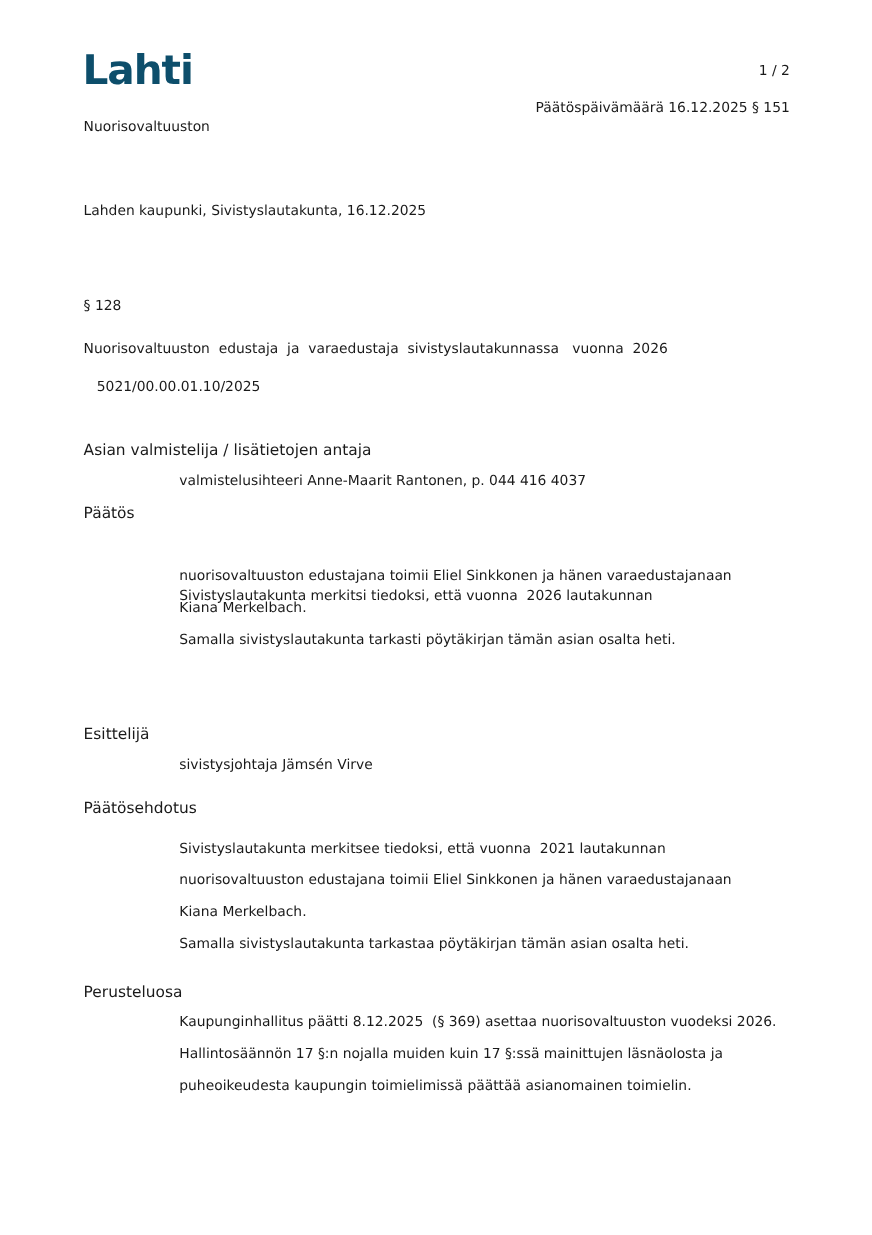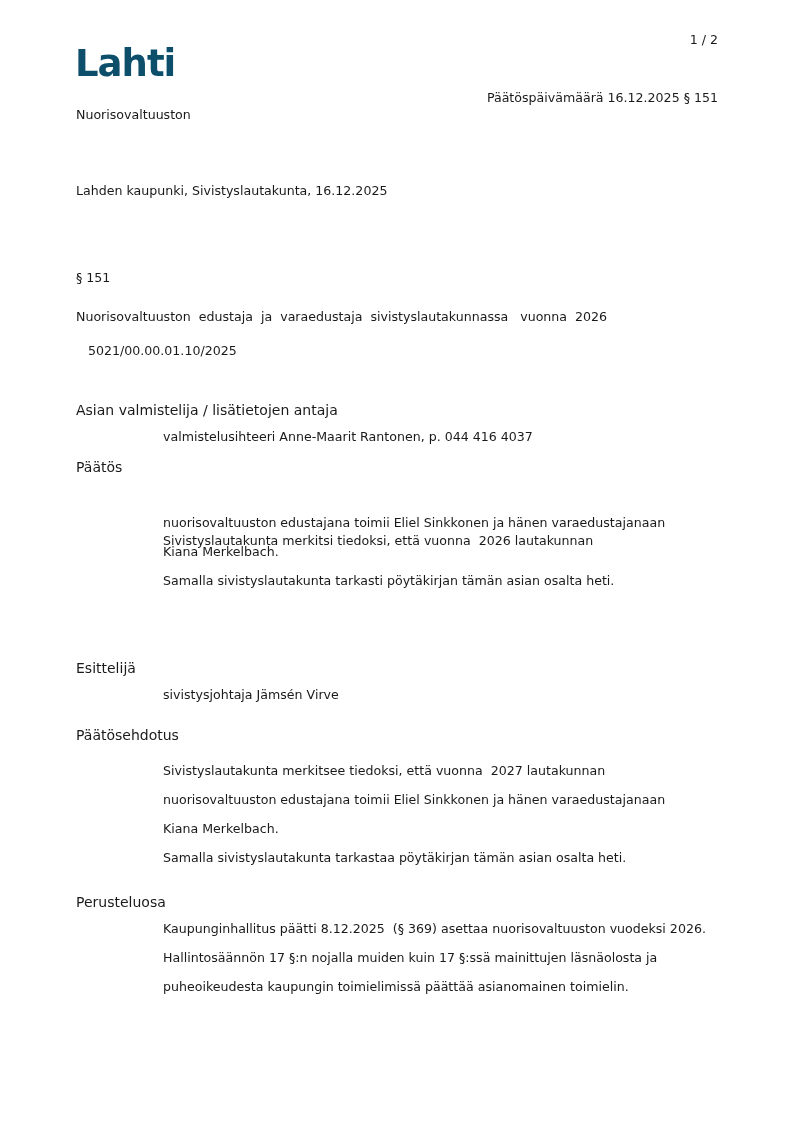--- a/index.html
+++ b/index.html
@@ -10,45 +10,45 @@
           font-size: 37px; letter-spacing: -1px; color: #0d4e6b; line-height: 40px; }
   .t13 { font-size: 12.6px; line-height: 16px; }
   .t14 { font-size: 14px; line-height: 18px; }
   .indent { left: 163px; }
   .left { left: 76px; }
 </style>
 </head>
 <body>
 
 <div class="abs logo">Lahti</div>
-<div class="abs t13" style="right:75px; top:32px;text-align:right;">1 / 2</div>
+<div class="abs t13" style="right:75px; top:56px;text-align:right;">1 / 2</div>
 
 <div class="abs t13 left" style="top:107px;">Nuorisovaltuuston</div>
 <div class="abs t13" style="right:75px; top:90px;">Päätöspäivämäärä 16.12.2025 § 151</div>
 
 <div class="abs t13 left" style="top:183px;">Lahden kaupunki, Sivistyslautakunta, 16.12.2025</div>
 
-<div class="abs t13 left" style="top:270px;">§ 151</div>
+<div class="abs t13 left" style="top:270px;">§ 128</div>
 <div class="abs t13 left" style="top:309px; white-space:pre;">Nuorisovaltuuston  edustaja  ja  varaedustaja  sivistyslautakunnassa   vuonna  2026</div>
 <div class="abs t13 left" style="top:343px;margin-left:12px;">5021/00.00.01.10/2025</div>
 
 <div class="abs t14 left" style="top:401px;">Asian valmistelija / lisätietojen antaja</div>
 <div class="abs t13 indent" style="top:429px;">valmistelusihteeri Anne-Maarit Rantonen, p. 044 416 4037</div>
 
 <div class="abs t14 left" style="top:458px;">Päätös</div>
 <div class="abs t13 indent" style="top:486px; white-space:pre;margin-top:47px;">Sivistyslautakunta merkitsi tiedoksi, että vuonna  2026 lautakunnan</div>
 <div class="abs t13 indent" style="top:515px;">nuorisovaltuuston edustajana toimii Eliel Sinkkonen ja hänen varaedustajanaan</div>
 <div class="abs t13 indent" style="top:544px;">Kiana Merkelbach.</div>
 <div class="abs t13 indent" style="top:573px;">Samalla sivistyslautakunta tarkasti pöytäkirjan tämän asian osalta heti.</div>
 
 <div class="abs t14 left" style="top:659px;">Esittelijä</div>
 <div class="abs t13 indent" style="top:687px;">sivistysjohtaja Jämsén Virve</div>
 
 <div class="abs t14 left" style="top:726px;">Päätösehdotus</div>
-<div class="abs t13 indent" style="top:763px; white-space:pre;">Sivistyslautakunta merkitsee tiedoksi, että vuonna  2027 lautakunnan</div>
+<div class="abs t13 indent" style="top:763px; white-space:pre;">Sivistyslautakunta merkitsee tiedoksi, että vuonna  2021 lautakunnan</div>
 <div class="abs t13 indent" style="top:792px;">nuorisovaltuuston edustajana toimii Eliel Sinkkonen ja hänen varaedustajanaan</div>
 <div class="abs t13 indent" style="top:821px;">Kiana Merkelbach.</div>
 <div class="abs t13 indent" style="top:850px;">Samalla sivistyslautakunta tarkastaa pöytäkirjan tämän asian osalta heti.</div>
 
 <div class="abs t14 left" style="top:893px;">Perusteluosa</div>
 <div class="abs t13 indent" style="top:921px; white-space:pre;">Kaupunginhallitus päätti 8.12.2025  (§ 369) asettaa nuorisovaltuuston vuodeksi 2026.</div>
 <div class="abs t13 indent" style="top:950px;">Hallintosäännön 17 §:n nojalla muiden kuin 17 §:ssä mainittujen läsnäolosta ja</div>
 <div class="abs t13 indent" style="top:979px;">puheoikeudesta kaupungin toimielimissä päättää asianomainen toimielin.</div>
 
 </body></html>

